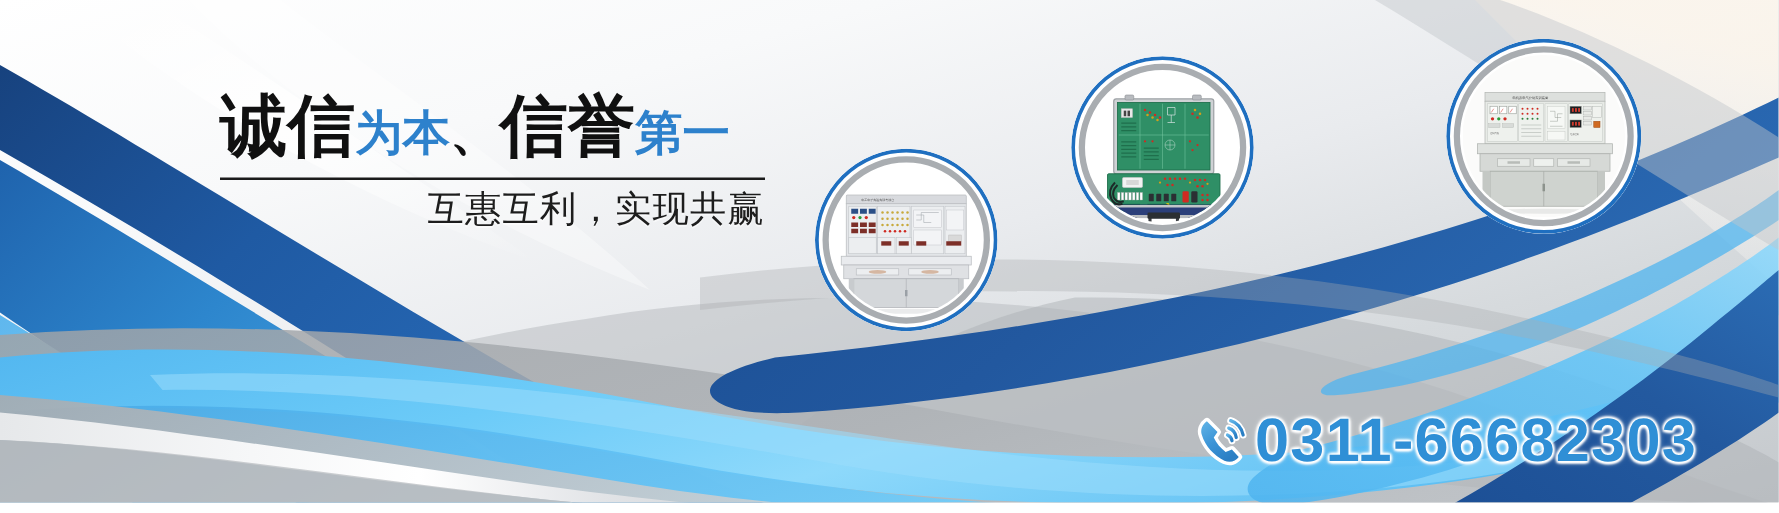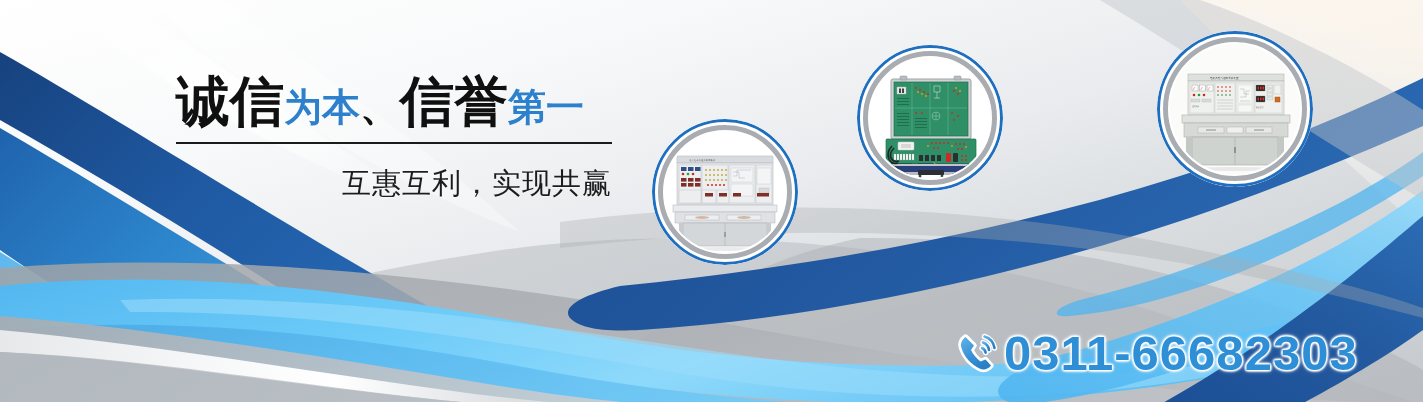--- a/index.html
+++ b/index.html
@@ -60,21 +60,21 @@
     color: #101010;
     font-weight: bold;
   }
   .rule {
     margin-top: 14px;
     width: 436px;
     height: 2px;
     background: #1b1b1b;
   }
   .subline {
-    margin-top: 20px;
+    margin-top: 4px;
     width: 436px;
     text-align: right;
     font-size: 29px;
     color: #1d1d1d;
     letter-spacing: 1px;
     white-space: nowrap;
     text-shadow: 0 1px 0 rgba(255,255,255,0.5);
   }
 
   

